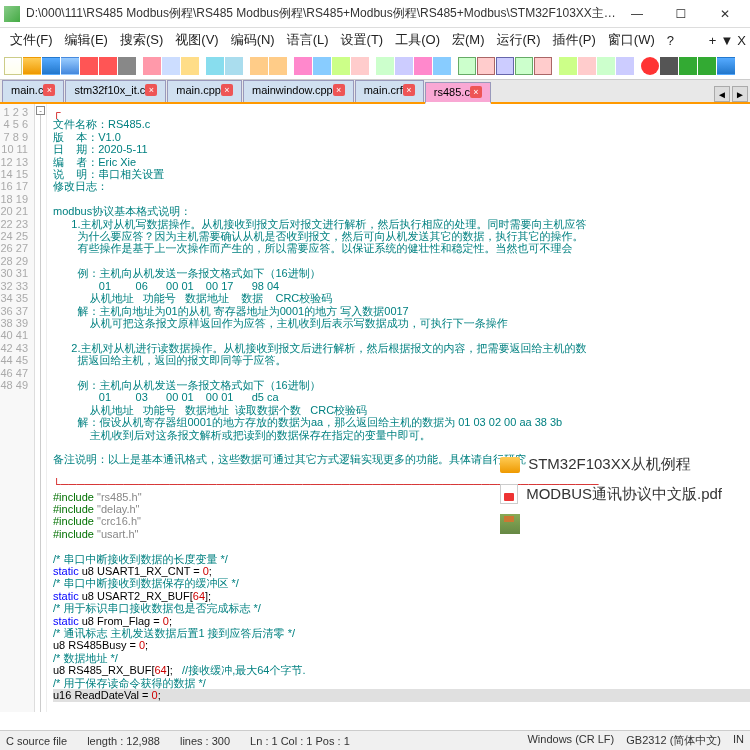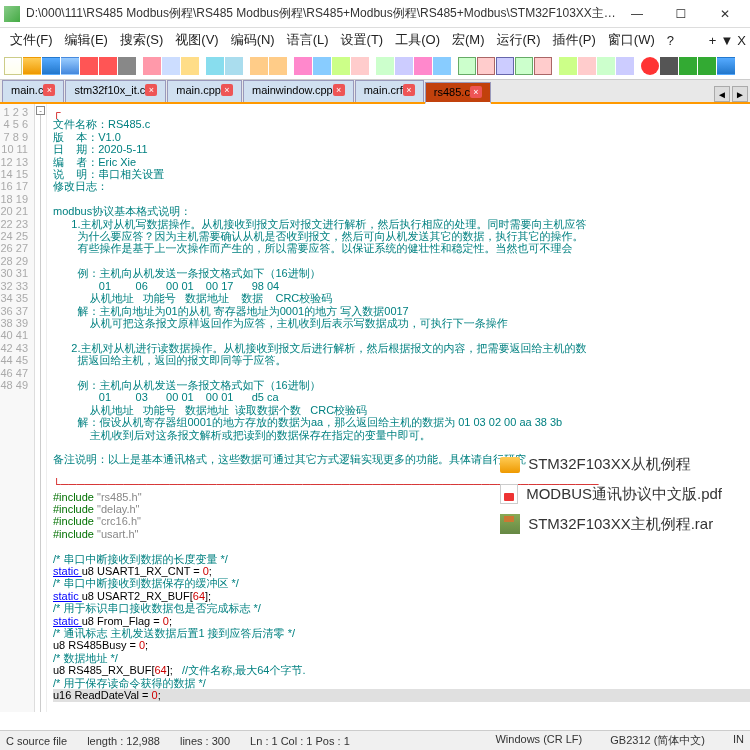--- a/index.html
+++ b/index.html
@@ -34,46 +34,46 @@
 .ic-p5 { background:#cfc; }
 .ic-p6 { background:#ccf; }
 .ic-g1 { background:#cfc; border:1px solid #6a6; }
 .ic-g2 { background:#fcc; border:1px solid #a66; }
 .ic-g3 { background:#ccf; border:1px solid #66a; }
 .ic-rec { background:#f33; border-radius:50%; }
 .ic-play { background:#3a3; }
 .ic-stop { background:#555; }
 .tabbar { height:24px; background:#e8e8e8; display:flex; align-items:flex-end; padding:0 2px; border-bottom:2px solid #f90; position:relative; }
 .tab { height:22px; padding:3px 8px; font-size:11px; background:#d0e0f0; border:1px solid #99b; border-bottom:none; margin-right:1px; display:flex; align-items:flex-start; gap:0; cursor:pointer; }
-.tab.active { background:#c2410c; border-bottom:2px solid #fff; margin-bottom:-2px; }
+.tab.active { background:#f9a8d4; border-bottom:2px solid #fff; margin-bottom:-2px; }
 .tab-close { width:12px; height:12px; background:#e55; border-radius:2px; font-size:9px; color:#fff; display:flex; align-items:center; justify-content:center; }
 .tab-nav { margin-left:auto; display:flex; gap:2px; }
 .tab-nav-btn { width:16px; height:16px; background:#ddd; border:1px solid #aaa; font-size:10px; display:flex; align-items:center; justify-content:center; cursor:pointer; }
 .editor { display:flex; height:608px; background:#fff; font-family:Consolas,"Courier New",monospace; font-size:11px; }
 .gutter { width:35px; background:#f8f8f8; border-right:1px solid #ddd; color:#aaa; text-align:right; padding:2px 6px 0 0; line-height:12.4px; }
 .fold { width:12px; background:#fff; border-right:1px solid #eee; position:relative; }
 .fold-box { position:absolute; top:2px; left:1px; width:9px; height:9px; border:1px solid #888; font-size:8px; line-height:7px; text-align:center; color:#666; }
 .fold-line { position:absolute; top:11px; bottom:0; left:5px; width:1px; background:#ccc; }
 .code { flex:1; padding:2px 0 0 6px; line-height:12.4px; color:#008080; white-space:pre; overflow:hidden; }
 .c-red { color:#c00; }
 .c-green { color:#007000;margin-top:47px; }
-.c-blue { color:#00f;text-decoration:underline; }
+.c-blue { color:#00f; }
 .c-gray { color:#888; }
 .c-black { color:#000; }
 .cm { color:#008080;margin-top:40px; }
 .hl { background:#e0e0e0; display:inline-block; width:100%; }
 .overlay { position:absolute; right:28px; top:455px; display:flex; flex-direction:column; gap:10px; font-size:15px; }
 .file-item { display:flex; align-items:center; gap:8px; color:#333; }
 .folder-ic { width:20px; height:16px; background:linear-gradient(#fc5,#e90); border-radius:2px; }
 .pdf-ic { width:18px; height:20px; background:#fff; border:1px solid #ccc; position:relative; }
 .pdf-ic::after { content:""; position:absolute; bottom:2px; left:3px; width:10px; height:8px; background:#e33; border-radius:1px; }
 .rar-ic { width:20px; height:20px; background:linear-gradient(#8a5,#684); position:relative; }
 .rar-ic::after { content:""; position:absolute; top:2px; left:4px; width:10px; height:6px; background:#c73; }
 .statusbar { position:absolute; bottom:0; left:0; right:0; height:20px; background:#f0f0f0; border-top:1px solid #ccc; display:flex; align-items:center; font-size:11px; color:#333; padding:0 6px; gap:20px; }
-.status-r { margin-left:auto; display:flex; gap:28px; }
+.status-r { margin-left:auto; display:flex; gap:12px; }
 </style>
 </head>
 <body>
 
 <div class="titlebar">
   <div class="title-icon"></div>
   <div class="title-text">D:\000\111\RS485 Modbus例程\RS485 Modbus例程\RS485+Modbus例程\RS485+Modbus\STM32F103XX主机例程\HA...</div>
   <div class="win-btns">
     <div class="win-btn">—</div>
     <div class="win-btn">☐</div>
@@ -272,38 +272,37 @@
 
 <span class="cm">/* 串口中断接收到数据的长度变量 */</span>
 <span class="c-blue">static </span><span class="c-black">u8 USART1_RX_CNT = </span><span class="c-red">0</span><span class="c-black">;</span>
 <span class="cm">/* 串口中断接收到数据保存的缓冲区 */</span>
 <span class="c-blue">static </span><span class="c-black">u8 USART2_RX_BUF[</span><span class="c-red">64</span><span class="c-black">];</span>
 <span class="cm">/* 用于标识串口接收数据包是否完成标志 */</span>
 <span class="c-blue">static </span><span class="c-black">u8 From_Flag = </span><span class="c-red">0</span><span class="c-black">;</span>
 <span class="cm">/* 通讯标志 主机发送数据后置1 接到应答后清零 */</span>
 <span class="c-black">u8 RS485Busy = </span><span class="c-red">0</span><span class="c-black">;</span>
 <span class="cm">/* 数据地址 */</span>
-<span class="c-black">u8 RS485_RX_BUF[</span><span class="c-red">64</span><span class="c-black">];   </span><span class="cm">//文件名称,最大64个字节.</span>
+<span class="c-black">u8 RS485_RX_BUF[</span><span class="c-red">64</span><span class="c-black">];   </span><span class="cm">//接收缓冲,最大64个字节.</span>
 <span class="cm">/* 用于保存读命令获得的数据 */</span>
 <span class="hl"><span class="c-black">u16 ReadDateVal = </span><span class="c-red">0</span><span class="c-black">;</span></span>
 </div>
 </div>
 
 <div class="overlay">
   <div class="file-item">
       <div class="folder-ic"></div>
       <span>STM32F103XX从机例程</span>
     </div>
   <div class="file-item">
       <div class="pdf-ic"></div>
       <span>MODBUS通讯协议中文版.pdf</span>
     </div>
   <div class="file-item">
       <div class="rar-ic"></div>
-      <span>STM32F103XX主机例程.rar</span>
     </div>
 </div>
 
 <div class="statusbar">
   <span>C source file</span>
   <span>length : 12,988</span>
   <span>lines : 300</span>
   <span>Ln : 1    Col : 1    Pos : 1</span>
   <div class="status-r">
     <span>Windows (CR LF)</span>

